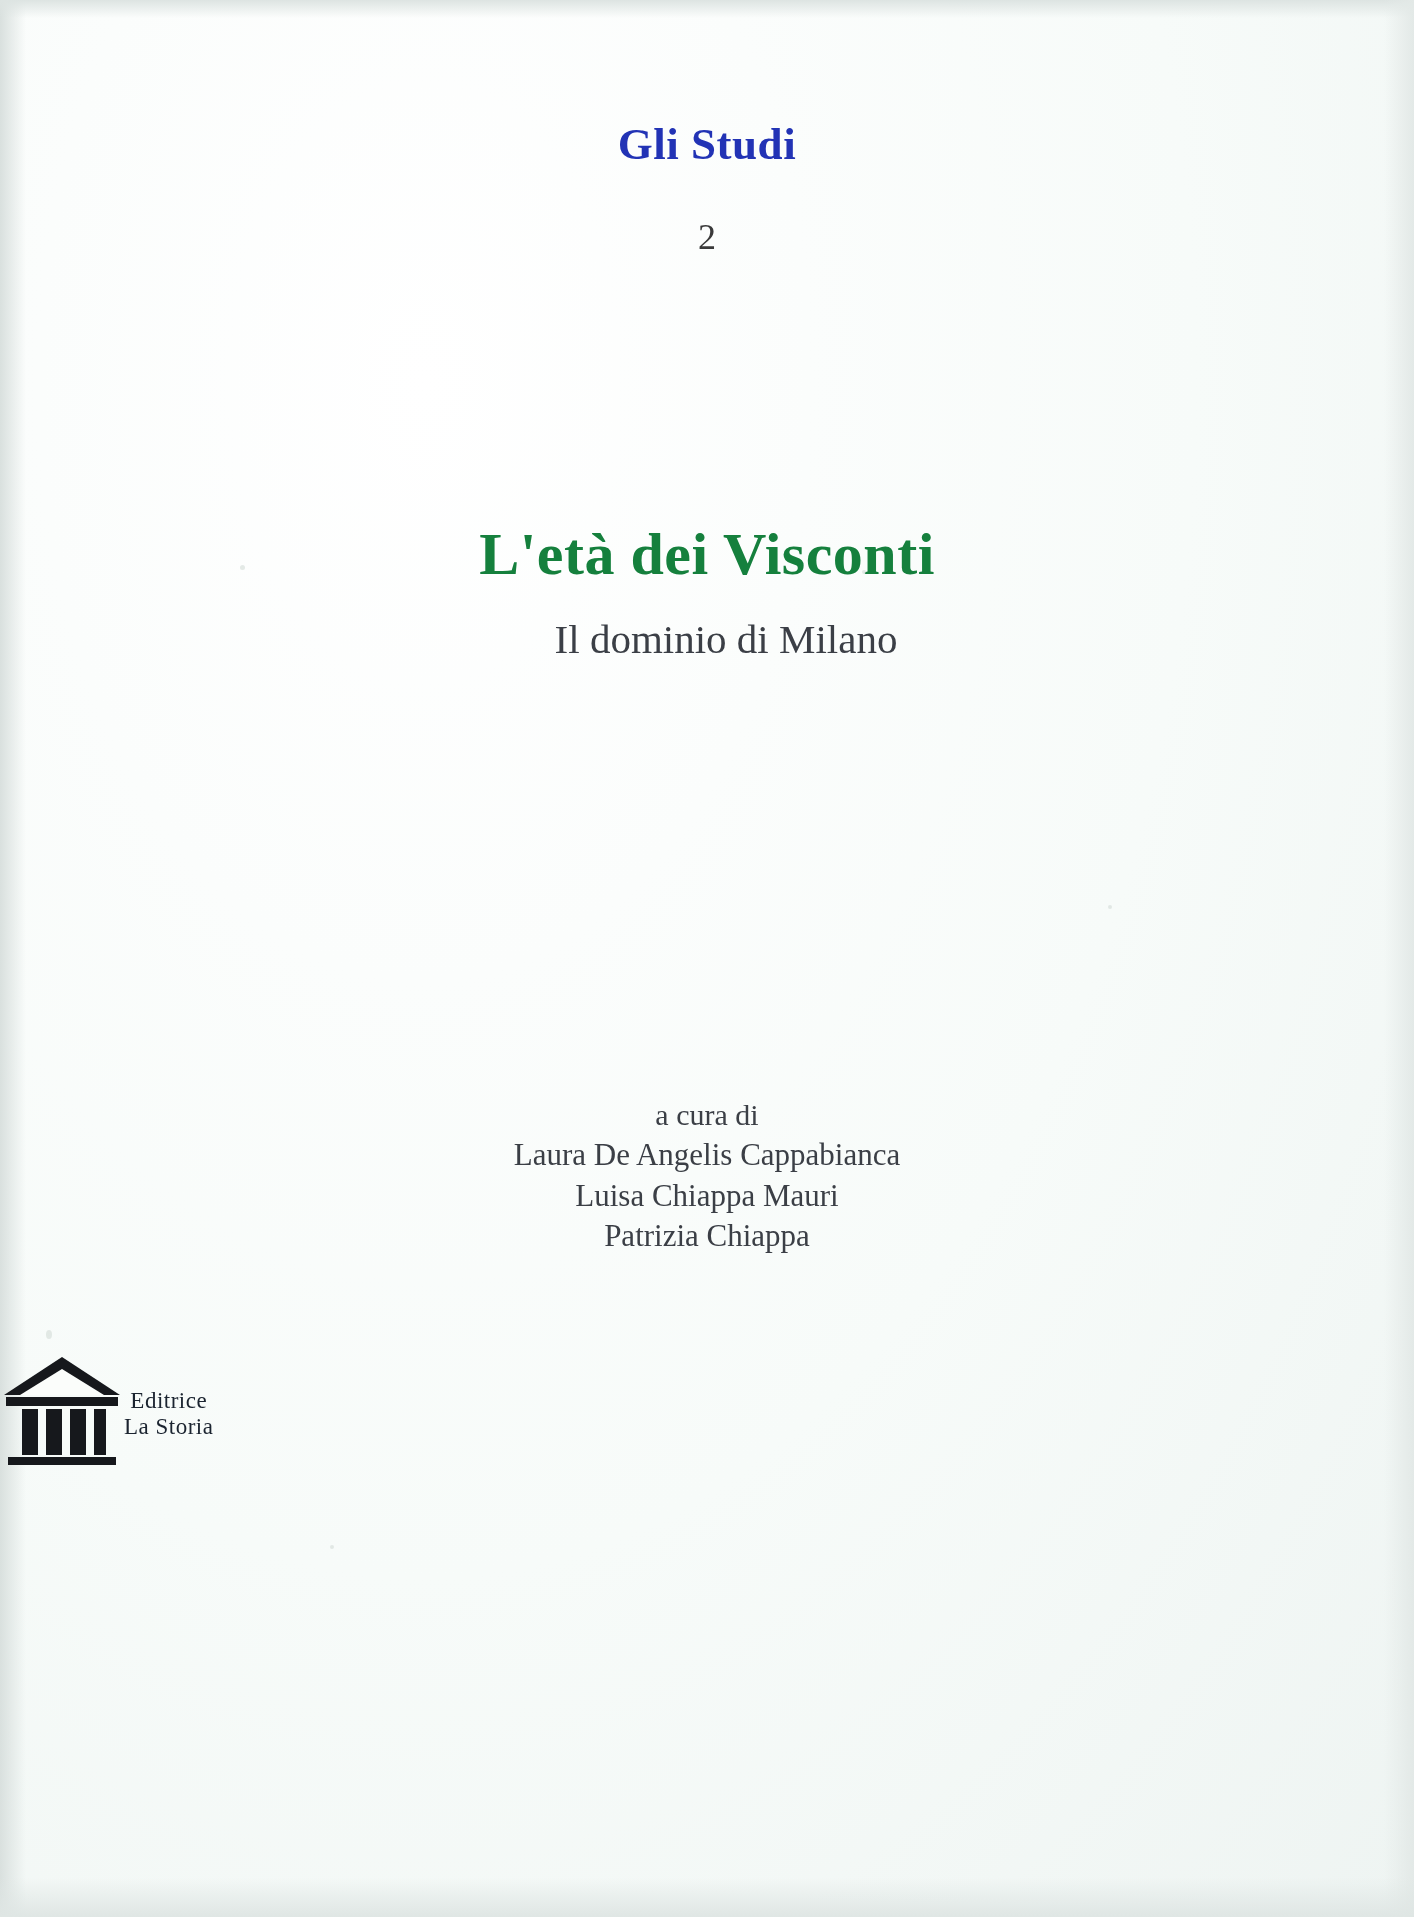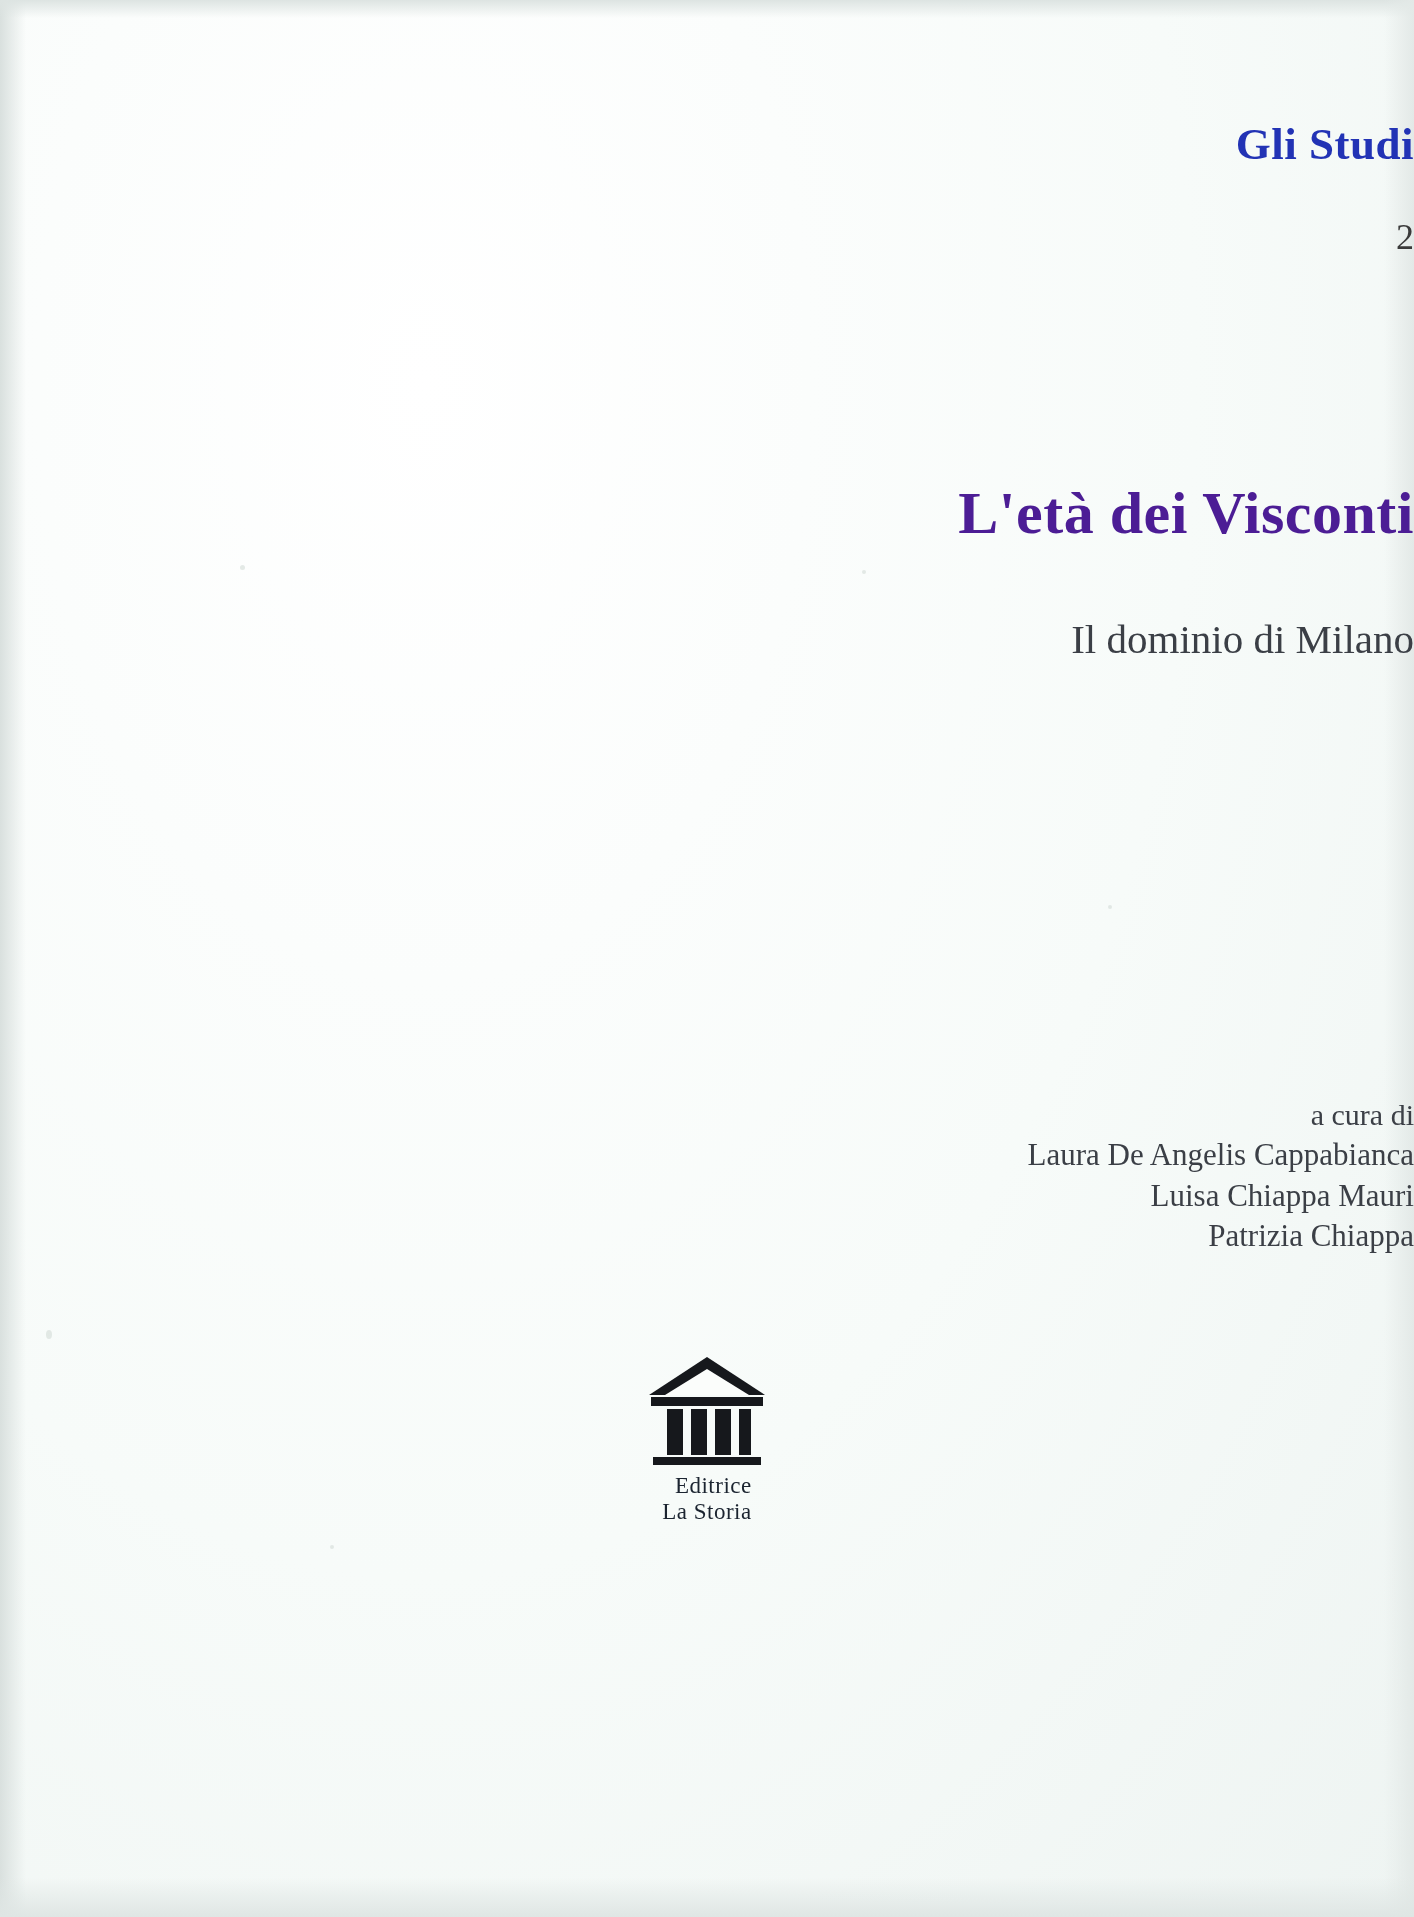--- a/index.html
+++ b/index.html
@@ -50,21 +50,21 @@
     width: 100%; height: 40px;
     background: linear-gradient(to top, #dfe6e4 0%, rgba(240,245,243,0) 100%);
     pointer-events: none;
   }
 
   .content {
     position: relative;
     z-index: 2;
     width: 100%;
     height: 100%;
-    text-align: right;
+    text-align: center;
   }
 
   .series-title {
     position: absolute;
     top: 118px;
     left: 0;
     right: 0;
     font-size: 45px;
     font-weight: bold;
     color: #2233b5;
@@ -74,26 +74,26 @@
     position: absolute;
     top: 216px;
     left: 0;
     right: 0;
     font-size: 36px;
     color: #3a3a3a;
   }
 
   .main-title {
     position: absolute;
-    top: 439px;
+    top: 480px;
     left: 0;
     right: 0;
     font-size: 60px;
     font-weight: bold;
-    color: #4c1d95;
+    color: #15803d;
     letter-spacing: 0.5px;
   }
 
   .subtitle {
     position: absolute;
     top: 610px;
     left: 0;
     right: 0;
     font-size: 41px;
     color: #3b3f46;
@@ -113,21 +113,21 @@
   .editors .a-cura {
     font-size: 30px;
   }
 
   .publisher-mark {
     position: absolute;
     top: 1355px;
     left: 0;
     right: 0;
     display: flex;
-    flex-direction: column;
+    flex-direction: row;
     align-items: center;
   }
   .logo-svg { display: block; }
   .publisher-name {
     margin-top: 6px;
     font-size: 23px;
     color: #1b2430;
     font-family: "Liberation Serif", serif;
     letter-spacing: 0.5px;
   }

